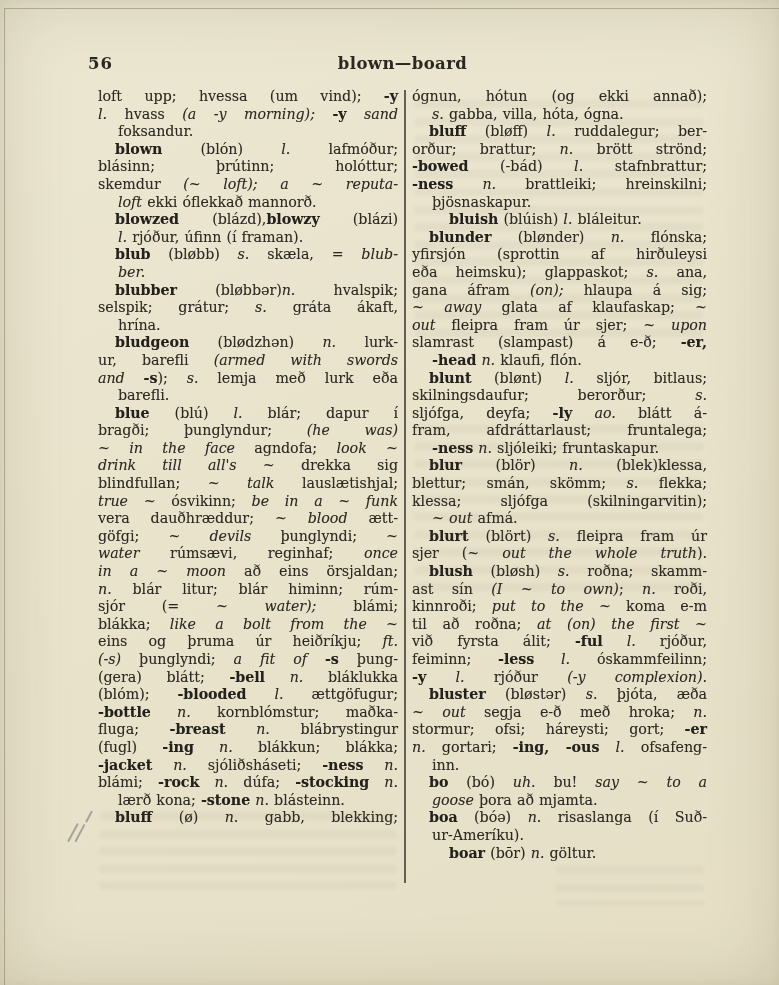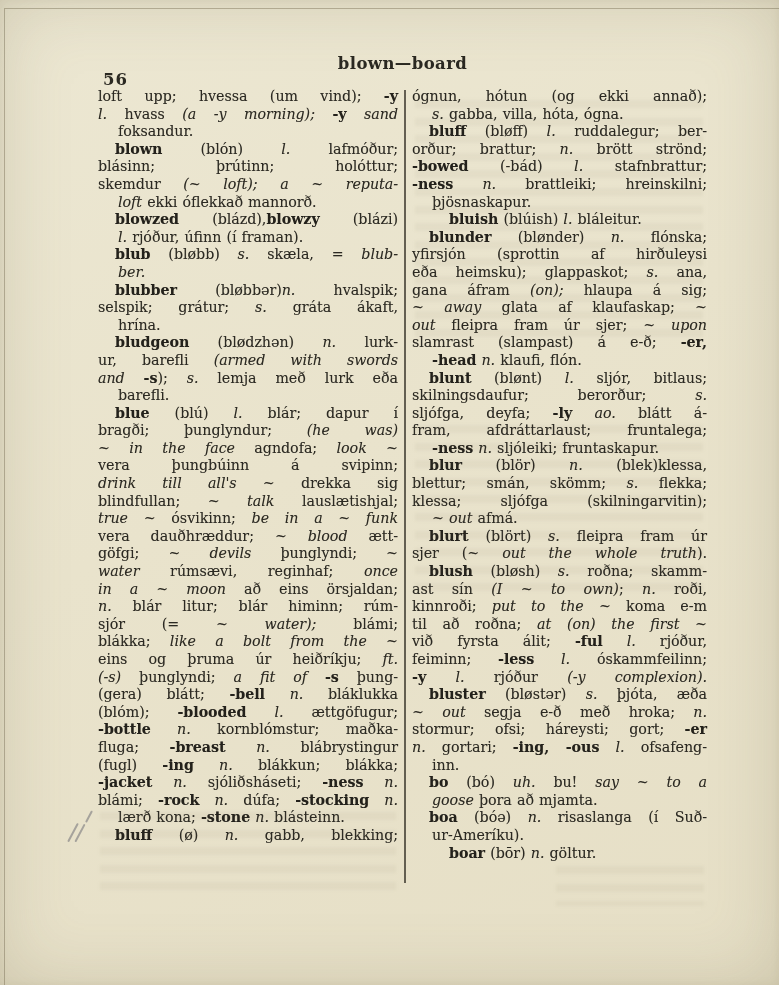--- a/index.html
+++ b/index.html
@@ -17,22 +17,22 @@
     content: ''; position: absolute; inset: 0; pointer-events: none;
     box-shadow: inset 0 0 70px rgba(115,104,72,0.22), inset 0 0 8px rgba(115,104,72,0.10);
   }
   .scan-edge {
     position: absolute; left: 4px; top: 8px; right: 0; bottom: 0;
     border-left: 1px solid rgba(120,110,85,0.45);
     border-top: 1px solid rgba(120,110,85,0.45);
     pointer-events: none;
   }
   .pagenum {
-    position: absolute; left: 103px; top: 54px;
-    font-weight: bold; font-size: 16.5px; letter-spacing: 1px; margin-top: 16px;
+    position: absolute; left: 88px; top: 54px;
+    font-weight: bold; font-size: 16.5px; letter-spacing: 1px;
   }
   .running-head {
     position: absolute; left: 98px; top: 54px; width: 609px;
     text-align: center; font-weight: bold; font-size: 16.5px; letter-spacing: 0.4px;
   }
   .textblock {
     position: absolute; left: 98px; top: 88px; width: 609px;
     display: flex; justify-content: space-between; align-items: flex-start;
   }
   .col {
@@ -90,21 +90,20 @@
         <div class="line indent"><b>blubber</b> (bløbbər)<i>n.</i> hvalspik;</div>
         <div class="line">selspik; grátur; <i>s.</i> gráta ákaft,</div>
         <div class="line flush">hrína.</div>
         <div class="line indent"><b>bludgeon</b> (blødzhən) <i>n.</i> lurk-</div>
         <div class="line">ur, barefli <i>(armed with swords</i></div>
         <div class="line"><i>and</i> <b>-s</b>); <i>s.</i> lemja með lurk eða</div>
         <div class="line flush">barefli.</div>
         <div class="line indent"><b>blue</b> (blú) <i>l.</i> blár; dapur í</div>
         <div class="line">bragði; þunglyndur; <i>(he was)</i></div>
         <div class="line"><i>~ in the face</i> agndofa; <i>look ~</i></div>
-        <div class="line">vera þungbúinn á svipinn;</div>
         <div class="line"><i>drink till all's ~</i> drekka sig</div>
         <div class="line">blindfullan; <i>~ talk</i> lauslætishjal;</div>
         <div class="line"><i>true ~</i> ósvikinn; <i>be in a ~ funk</i></div>
         <div class="line">vera dauðhræddur; <i>~ blood</i> ætt-</div>
         <div class="line">göfgi; <i>~ devils</i> þunglyndi; <i>~</i></div>
         <div class="line"><i>water</i> rúmsævi, reginhaf; <i>once</i></div>
         <div class="line"><i>in a ~ moon</i> að eins örsjaldan;</div>
         <div class="line"><i>n.</i> blár litur; blár himinn; rúm-</div>
         <div class="line">sjór (= <i>~ water);</i> blámi;</div>
         <div class="line">blákka; <i>like a bolt from the ~</i></div>

